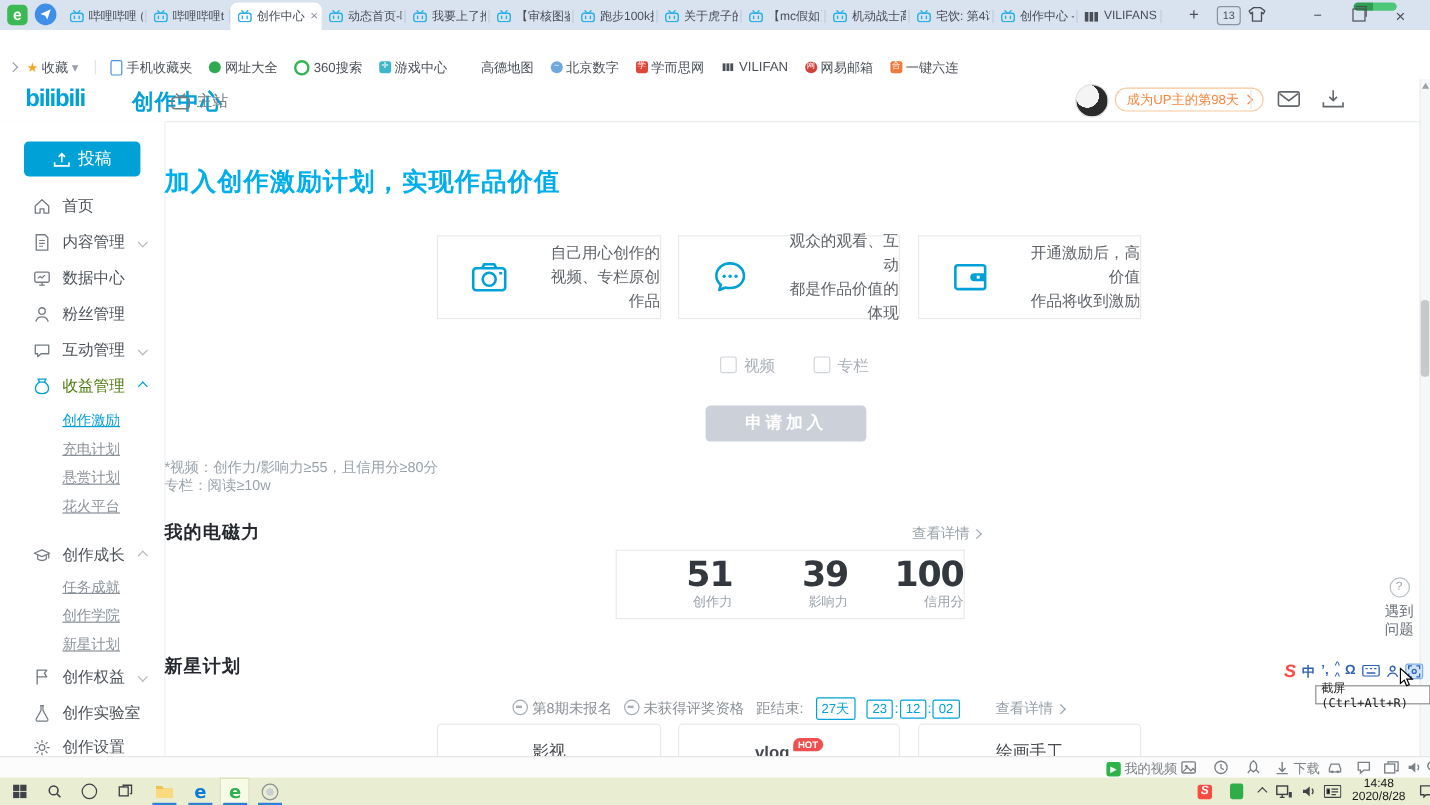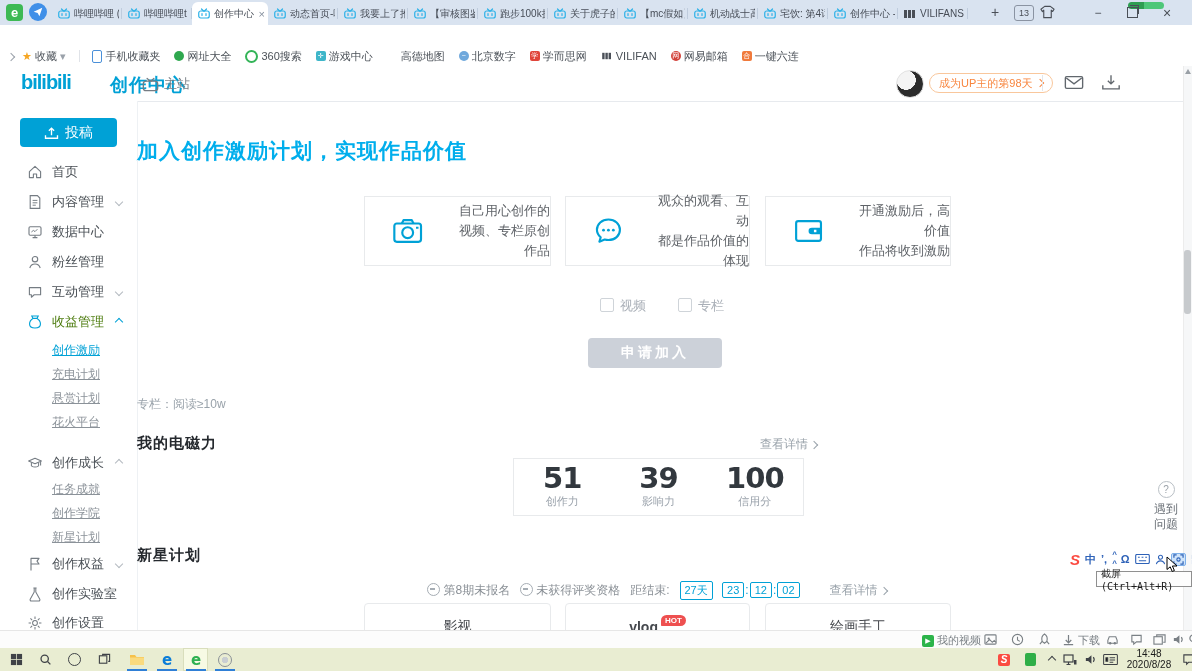--- a/index.html
+++ b/index.html
@@ -89,21 +89,21 @@
   .fcard{position:absolute;top:196px;height:68px;border:1px solid #e8eaec;background:#fff;display:flex;align-items:center;}
   .fcard .ftext{font-size:13px;color:#5f6368;text-align:right;line-height:20px;margin-left:23px;}
   .cbx{display:inline-block;width:12px;height:12px;border:1px solid #cfd4d9;border-radius:2px;background:#fff;vertical-align:-2px;}
   .cbl{font-size:13px;color:#a9afb7;margin-left:6px;}
   .applybtn{position:absolute;left:588px;top:338px;width:134px;height:30px;background:#ccd1d9;border-radius:4px;
             color:#fff;font-size:14px;font-weight:bold;letter-spacing:3px;display:flex;align-items:center;justify-content:center;}
   .note{font-size:12px;color:#99a2aa;}
   .secttitle{font-size:15px;font-weight:bold;color:#25292e;letter-spacing:1px;}
   .detlink{font-size:12px;color:#99a2aa;display:flex;align-items:center;gap:3px;}
   .statscard{position:absolute;left:513px;top:458px;width:289px;height:56px;border:1px solid #e8eaec;display:flex;}
-  .statcol{flex:1;text-align:center;padding-top:4px;}
+  .statcol{flex:1;text-align:right;padding-top:4px;}
   .statval{font-size:29px;font-weight:bold;color:#32383e;letter-spacing:-1px;line-height:30px;font-family:"DejaVu Sans",sans-serif;}
   .statlab{font-size:11px;color:#9aa2ab;margin-top:1px;}
   .statusrow{position:absolute;left:137px;top:581px;width:1040px;display:flex;justify-content:center;align-items:center;
              font-size:12px;color:#8a9096;gap:10px;}
   .oicn{display:inline-block;width:11px;height:11px;border:1px solid #a6adb4;border-radius:50%;position:relative;vertical-align:-2px;margin-right:3px;}
   .oicn::after{content:"";position:absolute;left:2px;top:4px;width:5px;height:1.5px;background:#a6adb4;}
   .cdbox{display:inline-block;border:1px solid #00a1d6;color:#00a1d6;font-size:11px;padding:1px 4px;border-radius:2px;background:#fff;}
   .cdcolon{color:#00a1d6;margin:0 1px;}
   .catcard{position:absolute;top:603px;height:46px;border:1px solid #e8eaec;border-radius:4px 4px 0 0;background:#fff;
            display:flex;align-items:center;justify-content:center;font-size:14px;color:#46494e;}
@@ -719,20 +719,21 @@
         <div>观众的观看、互动</div>
         <div>都是作品价值的体现</div>
       </div>
   </div>
 
   <div class="abs" style="left:600px;top:296px"><span class="cbx"></span><span class="cbl">视频</span></div>
   <div class="abs" style="left:678px;top:296px"><span class="cbx"></span><span class="cbl">专栏</span></div>
 
   <div class="applybtn">申请加入</div>
 
+  <div class="content-center note" style="top:381px">*视频：创作力/影响力≥55，且信用分≥80分</div>
   <div class="content-center note" style="top:396px">专栏：阅读≥10w</div>
 
   <div class="content-center secttitle" style="top:434px">我的电磁力</div>
   <div class="abs detlink" style="left:760px;top:436px">
       <span>查看详情</span>
       <span class="chev right"></span>
     </div>
 
   <div class="statscard">
     <div class="statcol">

